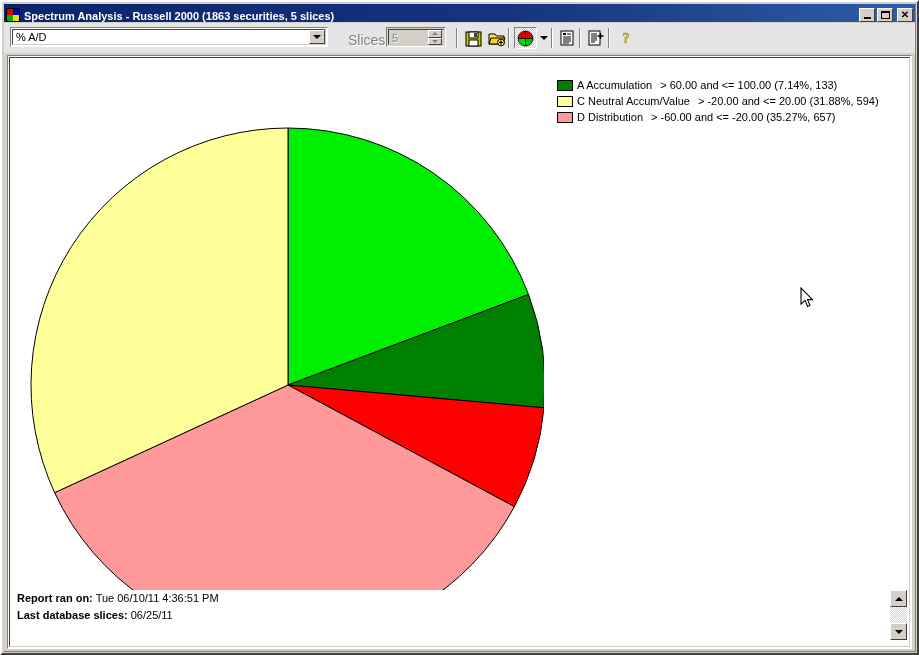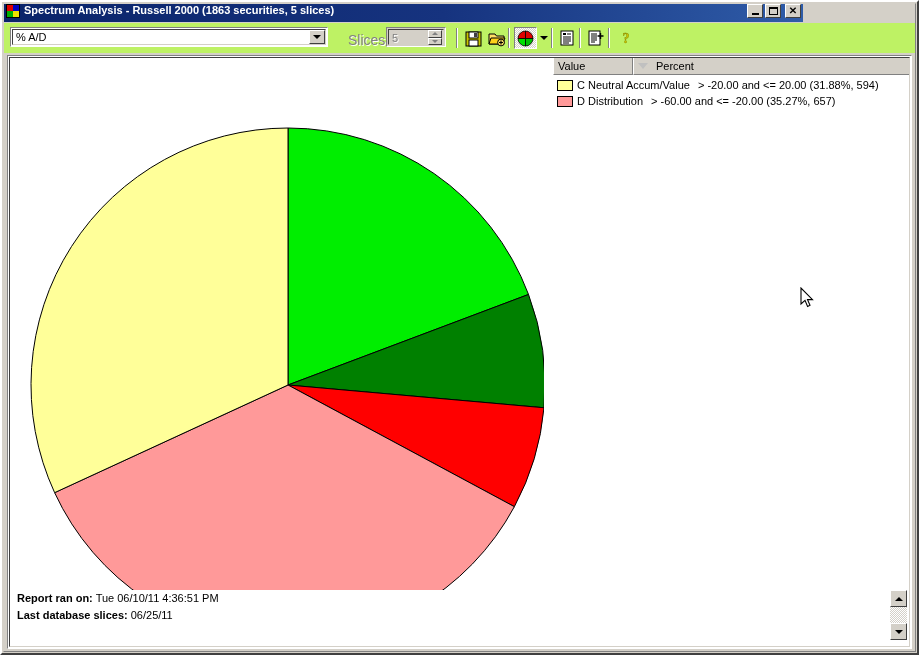--- a/index.html
+++ b/index.html
@@ -23,23 +23,23 @@
   }
   #window-inner{
     position:absolute;left:1px;top:1px;right:1px;bottom:1px;
     border-top:1px solid #d4d0c8;border-left:1px solid #d4d0c8;
     border-right:1px solid #808080;border-bottom:1px solid #808080;
     box-sizing:border-box;
   }
 
   
   #titlebar{
-    position:absolute;left:2px;top:2px;width:799px;height:18px;
+    position:absolute;left:2px;top:2px;width:911px;height:18px;
     background:linear-gradient(90deg,#0a246a 0%,#16337f 55%,#2f5ca8 100%);
-    display:flex;align-items:flex-start;
+    display:flex;align-items:flex-end;
   }
   #app-icon{
     width:14px;height:14px;margin-left:2px;margin-right:4px;
     position:relative;flex:0 0 auto;background:#ffffff;
     border:1px solid #000000;box-sizing:border-box;
   }
   #app-icon .q{position:absolute;}
   #app-icon .q1{left:0;top:0;width:6px;height:6px;background:#e00000;}
   #app-icon .q2{right:0;top:0;width:6px;height:6px;background:#0000c0;}
   #app-icon .q3{left:0;bottom:0;width:6px;height:6px;background:#00b000;}
@@ -58,21 +58,21 @@
     display:flex;align-items:center;justify-content:center;
   }
   .tbtn:nth-child(3){margin-left:4px;}
   .gl-min{width:7px;height:2px;background:#000;margin-top:5px;}
   .gl-max{width:9px;height:8px;border:1px solid #000;border-top-width:2px;box-sizing:border-box;}
   .gl-close{font-size:10px;font-weight:bold;line-height:10px;color:#000;font-family:"Liberation Sans",sans-serif;}
 
   
   #toolbar{
     position:absolute;left:2px;top:21px;width:911px;height:30px;
-    background:#bef264;display:flex;align-items:center;
+    background:#e5e5e5;display:flex;align-items:center;
   }
   #combo{
     position:absolute;left:6px;top:4px;width:318px;height:20px;
     background:#ffffff;box-sizing:border-box;
     border-top:1px solid #808080;border-left:1px solid #808080;
     border-right:1px solid #ffffff;border-bottom:1px solid #ffffff;
     display:flex;align-items:center;
   }
   #combo .inner{
     position:absolute;left:1px;top:1px;right:1px;bottom:1px;
@@ -342,30 +342,26 @@
         <svg id="pie-svg" width="520" height="520" viewBox="0 0 520 520">
             <path d="M 264 315 L 264.00 58.00 A 257 257 0 0 1 504.52 224.46 Z" fill="#00ee00" stroke="#000000" stroke-width="1"></path>
             <path d="M 264 315 L 504.52 224.46 A 257 257 0 0 1 519.99 337.74 Z" fill="#008000" stroke="#000000" stroke-width="1"></path>
             <path d="M 264 315 L 519.99 337.74 A 257 257 0 0 1 490.37 436.68 Z" fill="#ff0000" stroke="#000000" stroke-width="1"></path>
             <path d="M 264 315 L 490.37 436.68 A 257 257 0 0 1 30.64 422.67 Z" fill="#ff9999" stroke="#000000" stroke-width="1"></path>
             <path d="M 264 315 L 30.64 422.67 A 257 257 0 0 1 264.00 58.00 Z" fill="#ffff99" stroke="#000000" stroke-width="1"></path>
           </svg>
       </div>
 
       <div id="legend">
-        <div id="legend-head">
-          <div class="lh" id="lh-value">
-            <span>Value</span>
-          </div>
-          <div class="lh" id="lh-percent">
-            <span class="sort-tri"></span>
-            <span>Percent</span>
-          </div>
-        </div>
         <div id="legend-rows" style="position:absolute;left:0;top:20px;width:360px;">
+            <div class="lrow">
+              <span class="swatch" style="background: rgb(0, 128, 0);"></span>
+              <span class="lname">A Accumulation</span>
+              <span class="lrange">&gt; 60.00 and &lt;= 100.00 (7.14%, 133)</span>
+            </div>
             <div class="lrow">
               <span class="swatch" style="background: rgb(255, 255, 153);"></span>
               <span class="lname">C Neutral Accum/Value</span>
               <span class="lrange">&gt; -20.00 and &lt;= 20.00 (31.88%, 594)</span>
             </div>
             <div class="lrow">
               <span class="swatch" style="background: rgb(255, 153, 153);"></span>
               <span class="lname">D Distribution</span>
               <span class="lrange">&gt; -60.00 and &lt;= -20.00 (35.27%, 657)</span>
             </div>

